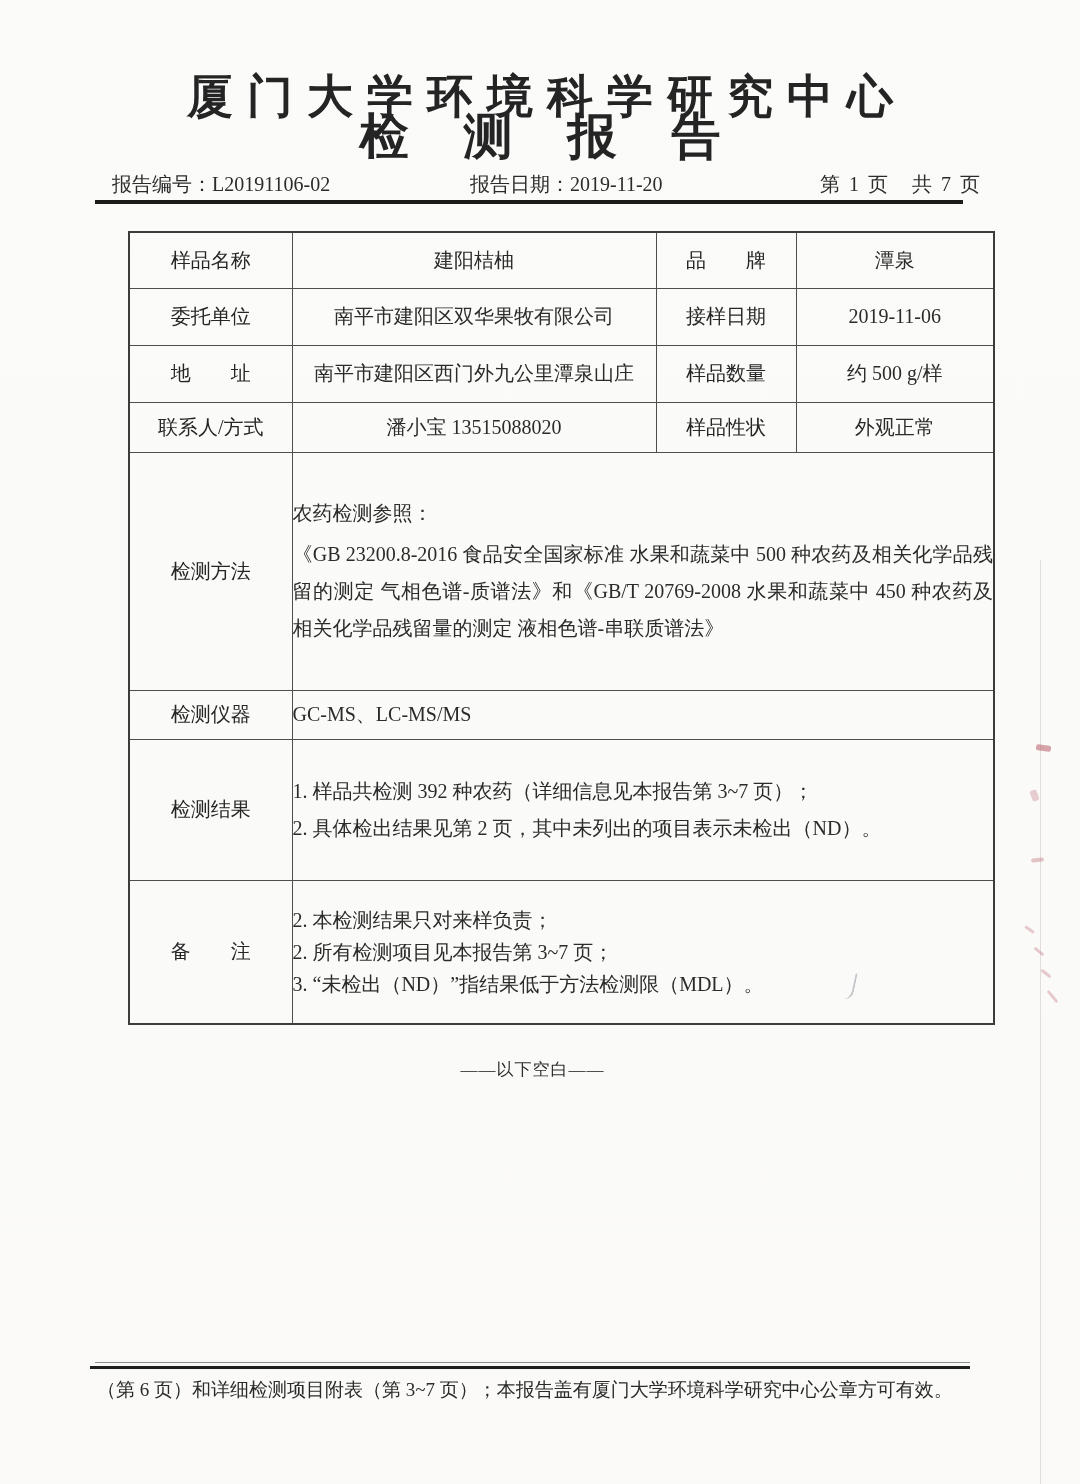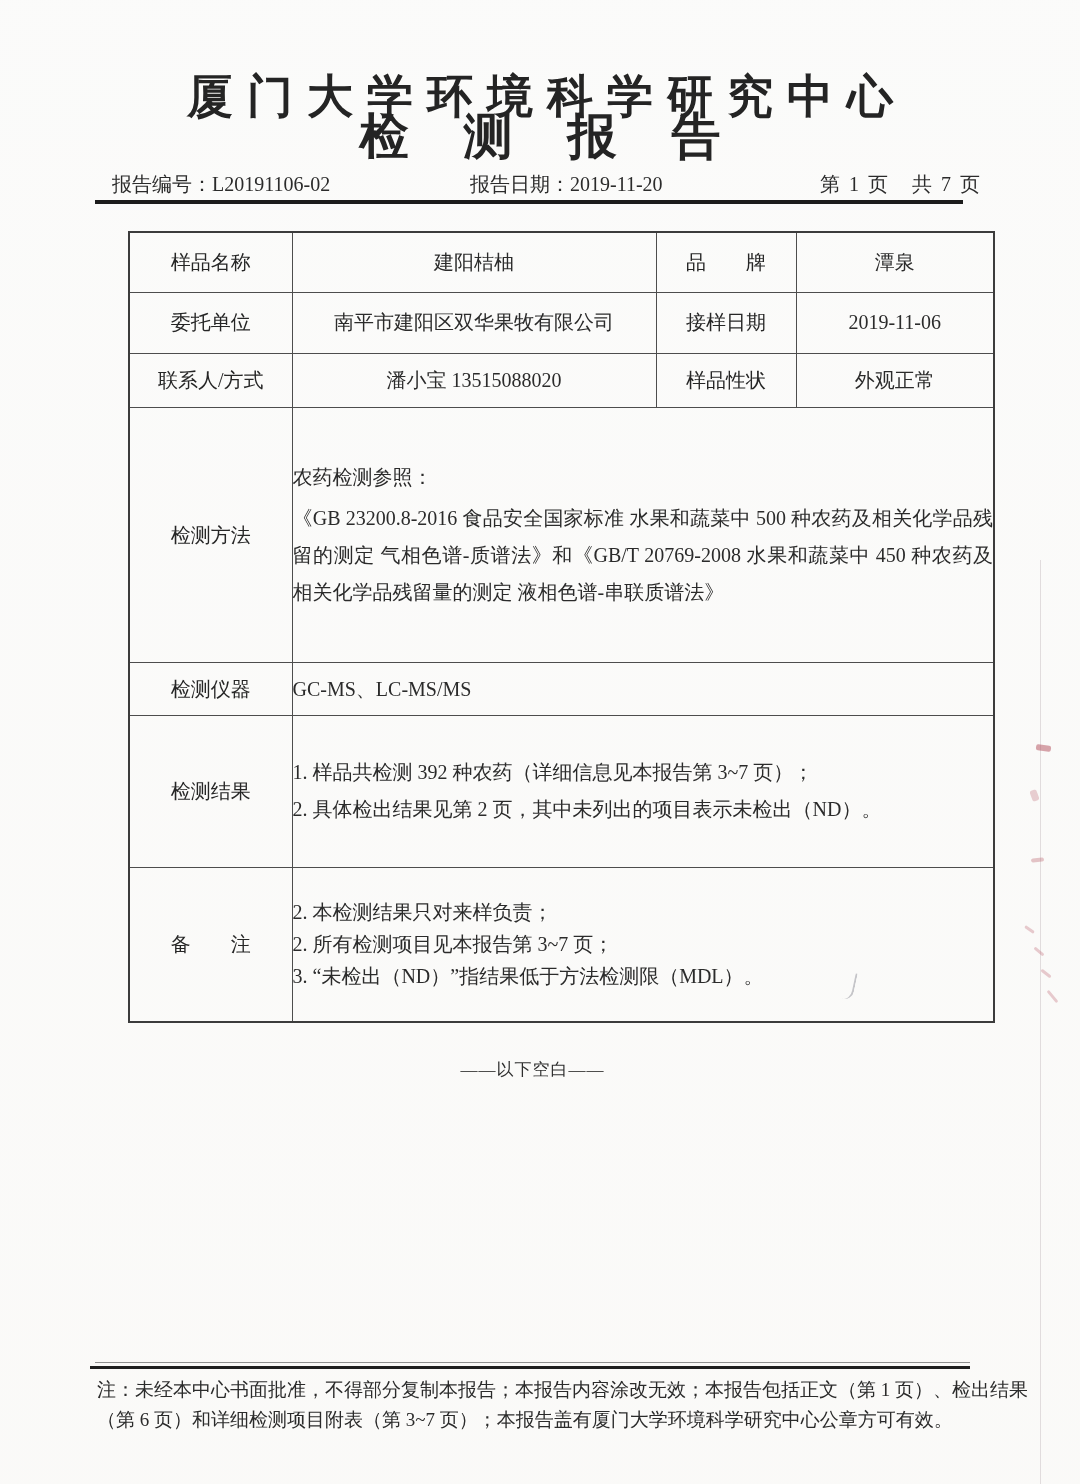--- a/index.html
+++ b/index.html
@@ -126,20 +126,26 @@
       <td class="cell-value">建阳桔柚</td>
       <td class="cell-label">品　　牌</td>
       <td class="cell-value">潭泉</td>
     </tr>
     <tr style="height:57px">
       <td class="cell-label">委托单位</td>
       <td class="cell-value">南平市建阳区双华果牧有限公司</td>
       <td class="cell-label">接样日期</td>
       <td class="cell-value">2019-11-06</td>
     </tr>
+    <tr style="height:57px">
+      <td class="cell-label">地　　址</td>
+      <td class="cell-value">南平市建阳区西门外九公里潭泉山庄</td>
+      <td class="cell-label">样品数量</td>
+      <td class="cell-value">约 500 g/样</td>
+    </tr>
     <tr style="height:50px">
       <td class="cell-label">联系人/方式</td>
       <td class="cell-value">潘小宝  13515088020</td>
       <td class="cell-label">样品性状</td>
       <td class="cell-value">外观正常</td>
     </tr>
     <tr style="height:238px">
       <td class="cell-label">检测方法</td>
       <td class="cell-span" colspan="3">
         <div class="para-line">农药检测参照：</div>
@@ -166,21 +172,20 @@
       </td>
     </tr>
   </tbody>
     </table>
 
   <div class="below-blank">——以下空白——</div>
 
   <div class="footer-rule-thin"></div>
   <div class="footer-rule-thick"></div>
   <div class="footer-text">
-    <div class="footer-line">注：未经本中心书面批准，不得部分复制本报告；本报告内容涂改无效；本报告包括正文（第 1 页）、检出结果</div>
     <div class="footer-line">（第 6 页）和详细检测项目附表（第 3~7 页）；本报告盖有厦门大学环境科学研究中心公章方可有效。</div>
   </div>
 
   <div class="edge-line"></div>
   <div class="red-mark rm-a"></div>
   <div class="red-mark rm-b"></div>
   <div class="red-mark rm-c"></div>
   <div class="red-mark rm-d"></div>
   <div class="red-mark rm-e"></div>
   <div class="red-mark rm-f"></div>

